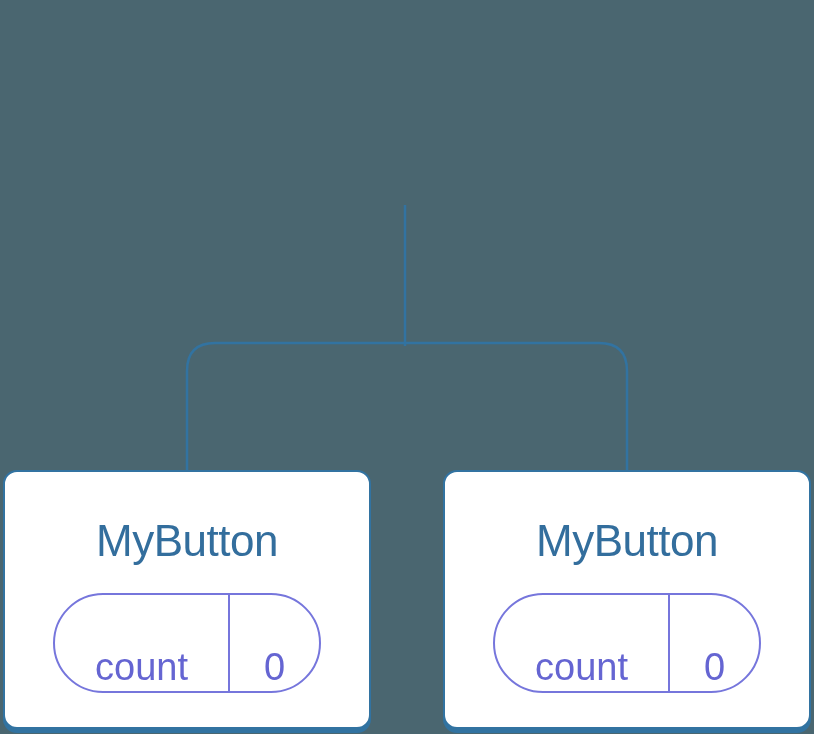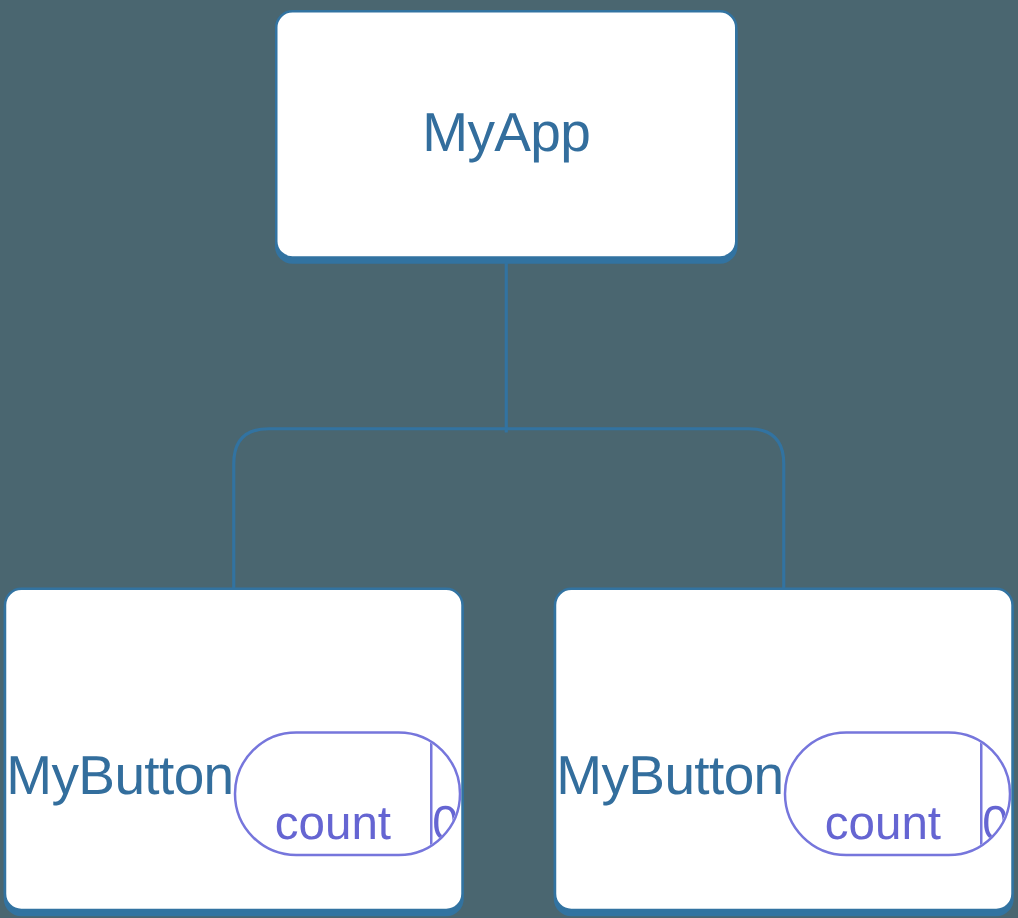--- a/index.html
+++ b/index.html
@@ -44,21 +44,21 @@
     left:220px; top:8px;
     width:370px; height:199px;
     display:flex;
     align-items:center;
     justify-content:center;
   }
   .card-child{
     top:470px;
     width:368px; height:259px;
     display:flex;
-    flex-direction:row;
+    flex-direction:column;
     align-items:center;
     padding-top:44px;
   }
   .card-child.left{ left:3px; }
   .card-child.right{ left:443px; }
   .node-title{
     font-size:44px;
     font-weight:500;
     letter-spacing:-0.5px;
     color:var(--node-title);
@@ -99,23 +99,20 @@
 </head>
 <body>
 
 <div class="canvas">
 
   <svg class="connector-svg" viewBox="0 0 814 734" xmlns="http://www.w3.org/2000/svg" aria-hidden="true">
     <path d="M405 205 L405 346"></path>
     <path d="M187 471 L187 371 Q187 343 215 343 L599 343 Q627 343 627 371 L627 471"></path>
   </svg>
 
-  <div class="card card-root">
-    <span class="node-title">MyApp</span>
-  </div>
 
   <div class="card card-child left">
     <span class="node-title">MyButton</span>
     <div class="state-pill">
       <div class="pill-key-cell">
         <span class="pill-text">count</span>
       </div>
       <div class="pill-value-cell">
         <span class="pill-text">0</span>
       </div>

